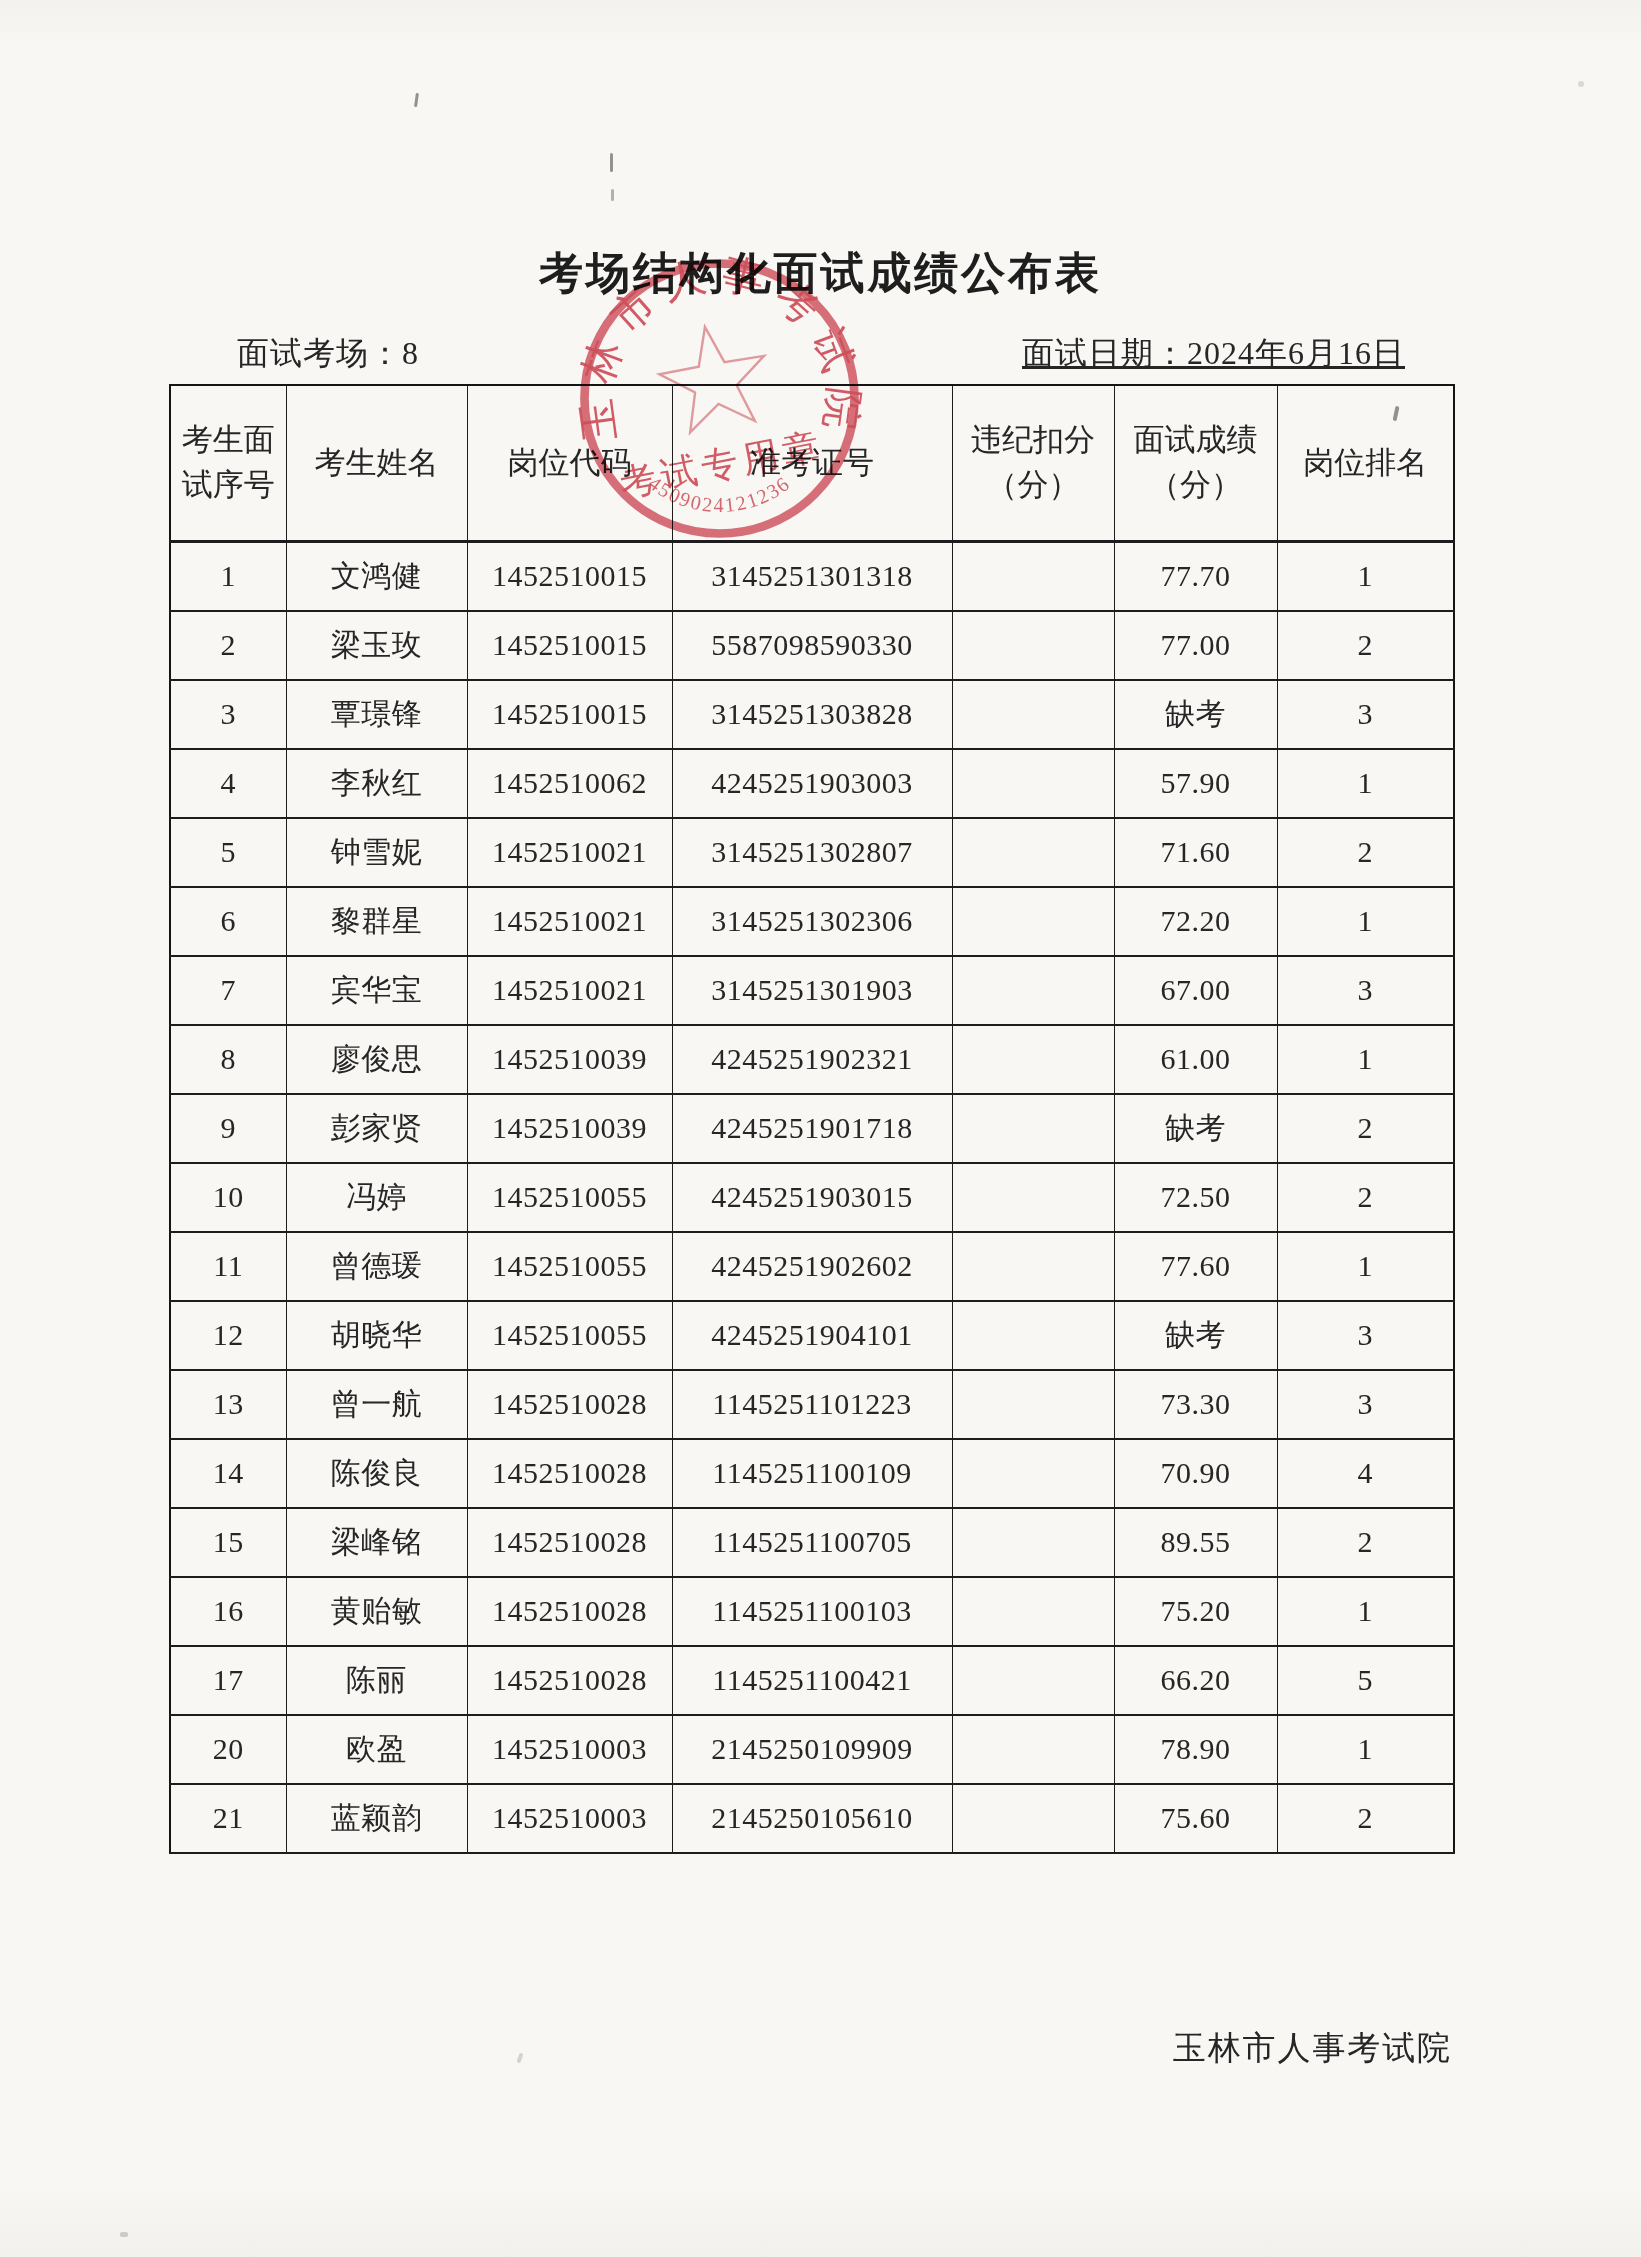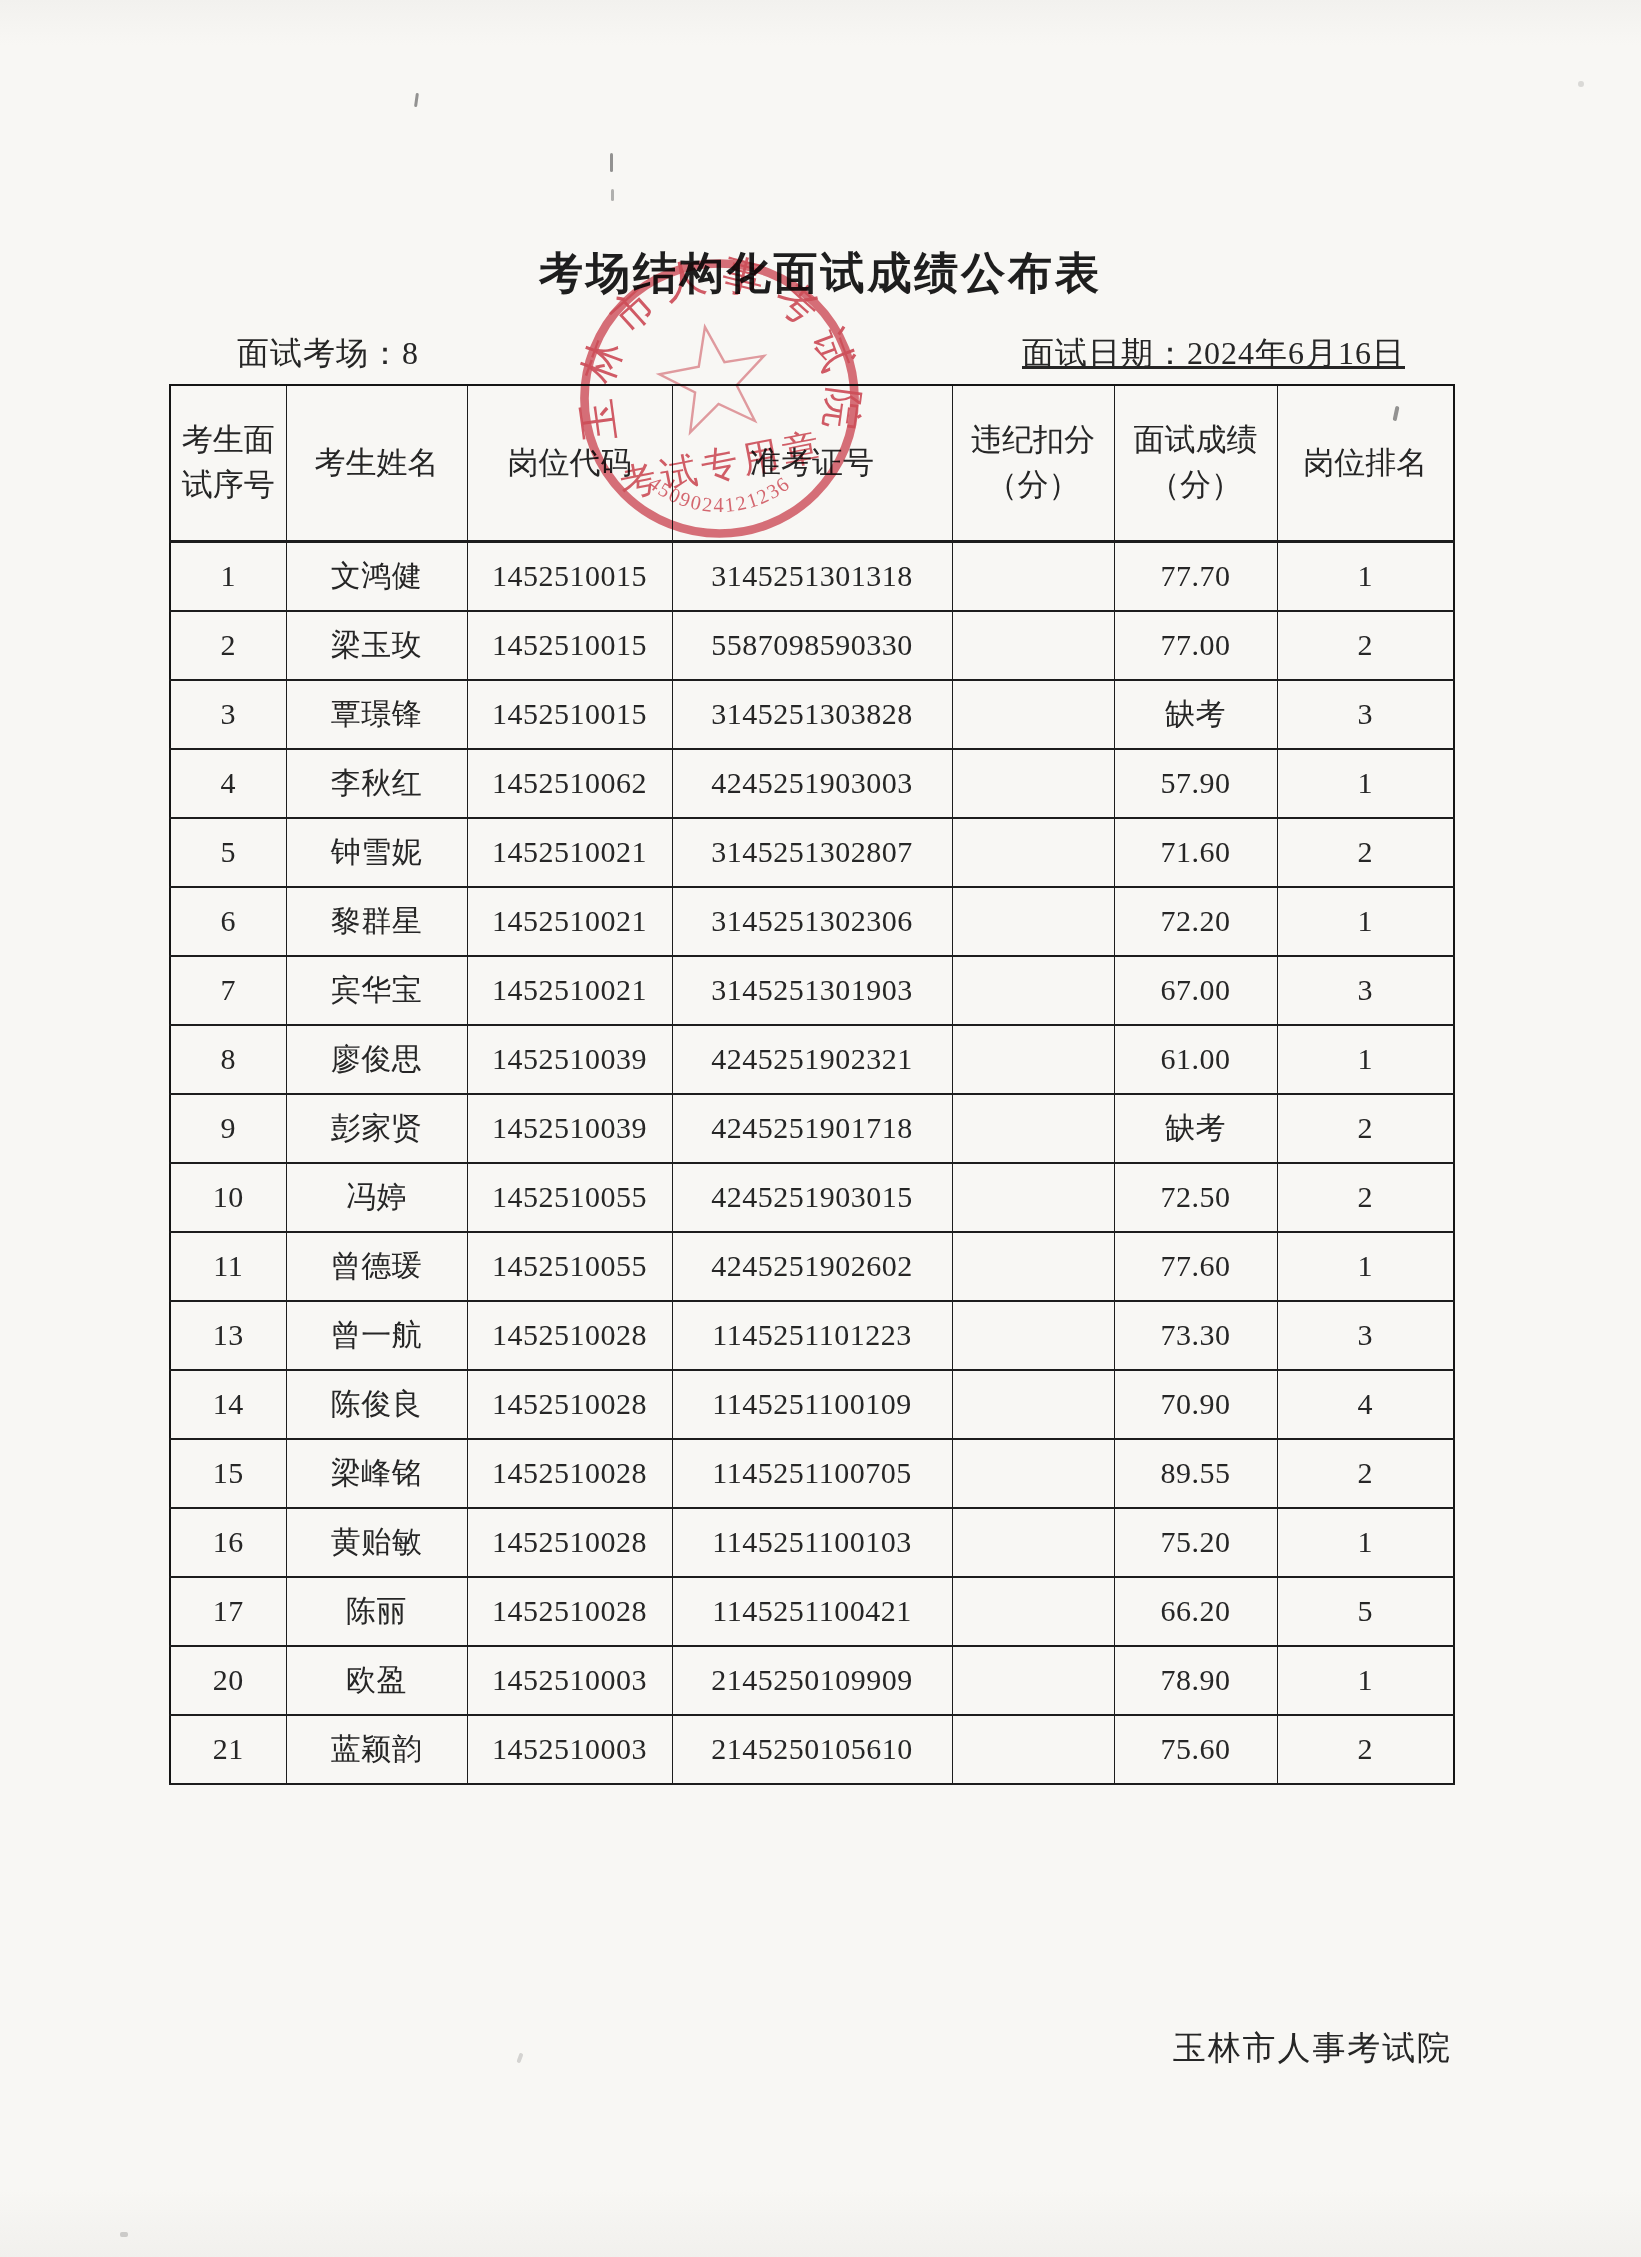--- a/index.html
+++ b/index.html
@@ -179,20 +179,29 @@
         <tr>
           <td>11</td>
           <td>曾德瑗</td>
           <td>1452510055</td>
           <td>4245251902602</td>
           <td></td>
           <td>77.60</td>
           <td>1</td>
         </tr>
         <tr>
+          <td>12</td>
+          <td>胡晓华</td>
+          <td>1452510055</td>
+          <td>4245251904101</td>
+          <td></td>
+          <td>缺考</td>
+          <td>3</td>
+        </tr>
+        <tr>
           <td>13</td>
           <td>曾一航</td>
           <td>1452510028</td>
           <td>1145251101223</td>
           <td></td>
           <td>73.30</td>
           <td>3</td>
         </tr>
         <tr>
           <td>14</td>

